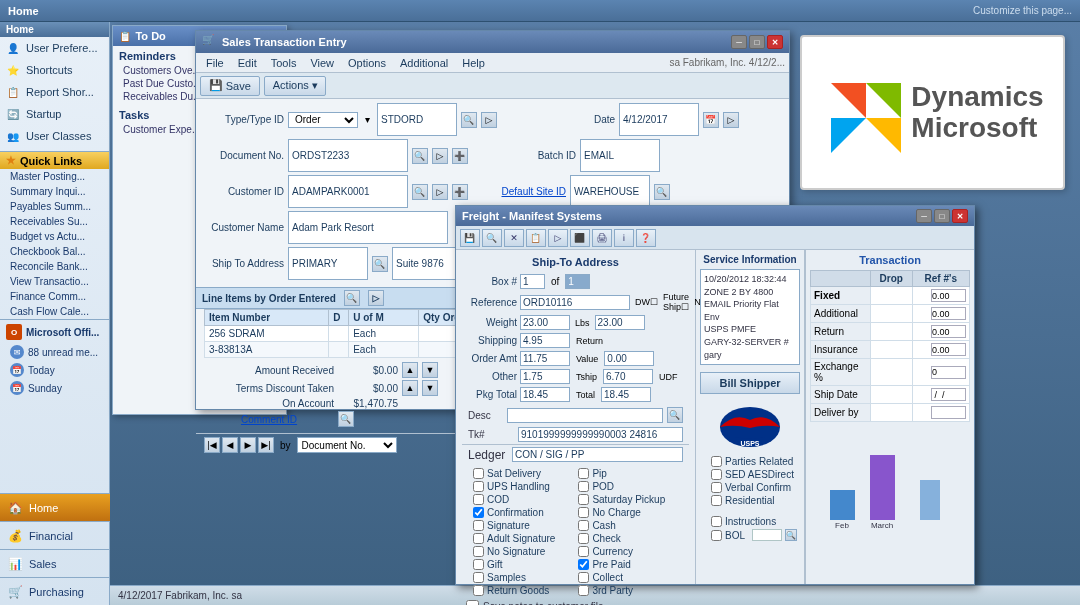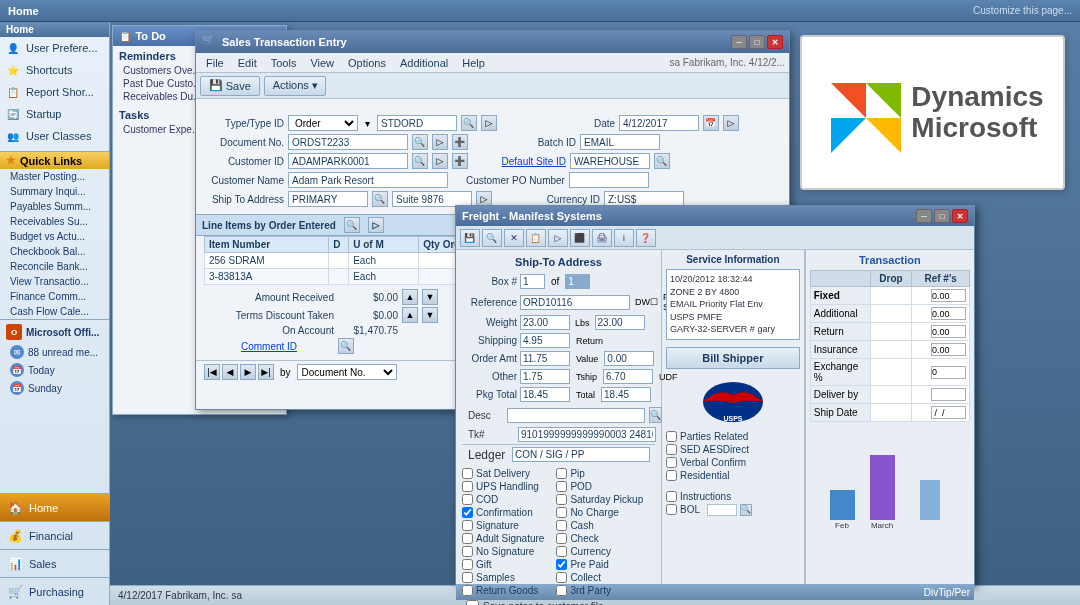--- a/index.html
+++ b/index.html
@@ -331,42 +331,41 @@
       cursor: pointer;
       font-size: 11px;
       color: #1a3a5c;
       display: flex;
       align-items: center;
       gap: 3px;
     }
 
     .form-body {
       padding: 4px 8px;
-      margin-top: 12px;
     }
 
     .form-row {
       display: flex;
       align-items: center;
       margin-bottom: 3px;
       gap: 4px;
     }
     .form-label {
       color: #1a3a5c;
       font-size: 10px;
       min-width: 80px;
       text-align: right;
     }
     .form-label.link {
       color: #0044cc;
       text-decoration: underline;
       cursor: pointer;
     }
     .form-input {
-      height: 16px;
+      height: 33px;
       border: 1px solid #8aaac8;
       background: white;
       font-size: 10px;
       padding: 0 3px;
       color: #1a3a5c;
     }
     .form-input.wide { width: 120px; }
     .form-input.medium { width: 80px; }
     .form-input.xwide { width: 160px; }
 
@@ -602,20 +601,21 @@
     .freight-input.short { width: 50px; }
     .freight-input.wide { width: 110px; }
 
     .checkbox-row {
       display: flex;
       align-items: center;
       gap: 3px;
       font-size: 10px;
       color: #1a3a5c;
       margin-bottom: 2px;
+      margin-left: 11px;
     }
     .checkbox-row input[type=checkbox] {
       width: 11px;
       height: 11px;
     }
 
     .transaction-table {
       width: 100%;
       border-collapse: collapse;
       font-size: 10px;
@@ -1045,21 +1045,21 @@
       <div class="freight-tool-btn">📋</div>
       <div class="freight-tool-btn">▷</div>
       <div class="freight-tool-btn">⬛</div>
       <div class="freight-tool-btn">🖨</div>
       <div class="freight-tool-btn">ℹ</div>
       <div class="freight-tool-btn">❓</div>
     </div>
 
     <div class="freight-content">
 
-      <div class="freight-left" style="width: 206px; border-right: 1px solid #b0c0d0;">
+      <div class="freight-left" style="width: 240px; border-right: 1px solid #b0c0d0;">
         <div class="freight-section-title">Ship-To Address</div>
 
         <div class="freight-form-row">
           <span class="freight-label">Box #</span>
           <input type="text" class="freight-input short" value="1" style="width: 25px;">
           <span style="margin:0 3px;">of</span>
           <input type="text" class="freight-input short" value="1" style="width: 25px; background: rgb(136, 170, 204); color: white;">
         </div>
 
         <div class="freight-form-row">
@@ -1296,50 +1296,47 @@
               <td style="text-align:left; background:#e8eef4;">Insurance</td>
               <td></td>
               <td><input type="text" style="width: 35px; height: 13px; font-size: 9px; border: 1px solid rgb(170, 170, 187);" value="0.00"></td>
             </tr>
             <tr>
               <td style="text-align:left; background:#e8eef4;">Exchange %</td>
               <td></td>
               <td><input type="text" style="width: 35px; height: 13px; font-size: 9px; border: 1px solid rgb(170, 170, 187);" value="0"></td>
             </tr>
             <tr>
+              <td style="text-align:left; background:#e8eef4;">Ship Date</td>
+              <td></td>
+              <td><input type="text" style="width: 35px; height: 13px; font-size: 9px; border: 1px solid rgb(170, 170, 187);" value=" /  /"></td>
+            </tr>
+            <tr>
               <td style="text-align:left; background:#e8eef4;">Deliver by</td>
               <td></td>
               <td><input type="text" style="width: 35px; height: 13px; font-size: 9px; border: 1px solid rgb(170, 170, 187);"></td>
             </tr>
-            <tr>
-              <td style="text-align:left; background:#e8eef4;">Ship Date</td>
-              <td></td>
-              <td><input type="text" style="width: 35px; height: 13px; font-size: 9px; border: 1px solid rgb(170, 170, 187);" value=" /  /"></td>
-            </tr>
           </tbody>
         </table>
 
         <div style="margin-top:8px; height:100px; display:flex; flex-direction:column; align-items:center;">
           <svg width="160" height="100">
 
             <rect x="20" y="60" width="25" height="30" fill="#4488cc"></rect>
             <text x="32" y="98" text-anchor="middle" font-size="8" fill="#334">Feb</text>
 
             <rect x="60" y="25" width="25" height="65" fill="#8855cc"></rect>
             <text x="72" y="98" text-anchor="middle" font-size="8" fill="#334">March</text>
 
             <rect x="110" y="50" width="20" height="40" fill="#4488cc" opacity="0.6"></rect>
           </svg>
         </div>
       </div>
     </div>
 
-    <div class="divtip-bar">
-      <span>DivTip/Per</span>
-    </div>
   </div>
 
   <div class="ms-dynamics-logo">
     <div class="dynamics-icon">
       <svg width="80" height="80" viewBox="0 0 80 80">
 
         <polygon points="10,10 45,10 45,45" fill="#f25022"></polygon>
         <polygon points="45,10 80,10 80,45" fill="#7fba00"></polygon>
         <polygon points="10,45 45,45 10,80" fill="#00a4ef"></polygon>
         <polygon points="45,45 80,45 80,80" fill="#ffb900"></polygon>

